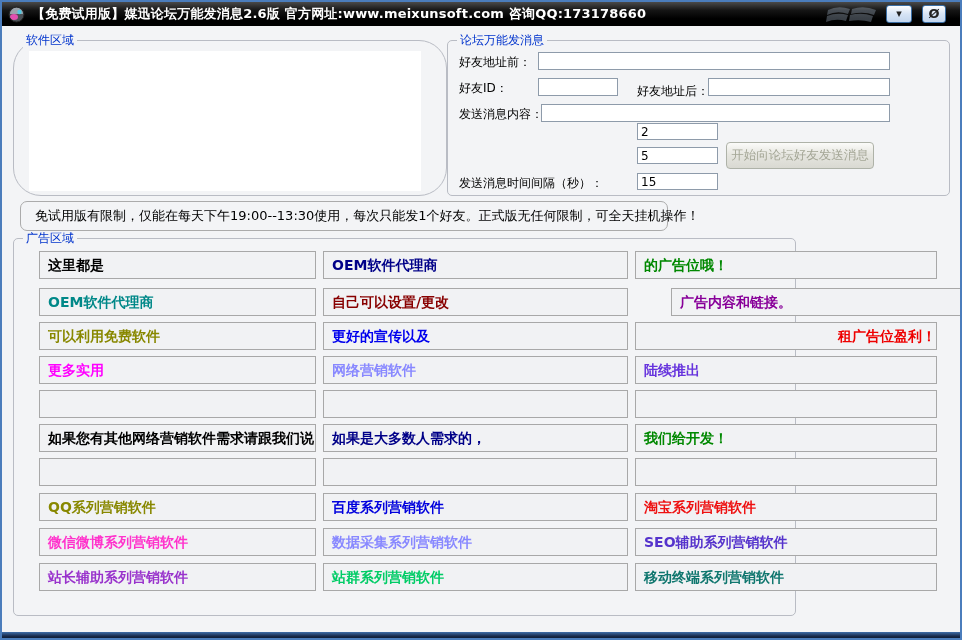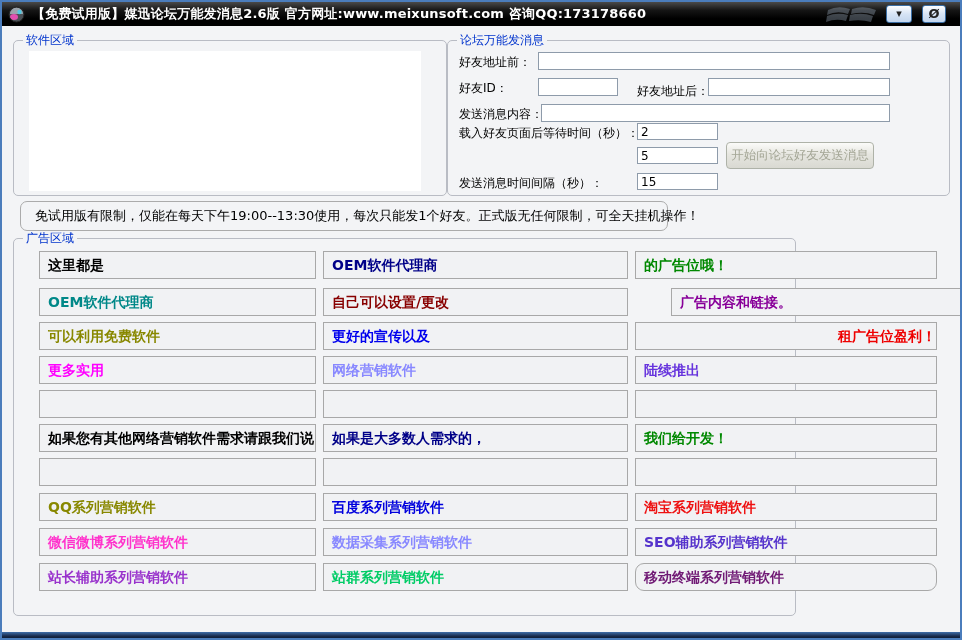--- a/index.html
+++ b/index.html
@@ -35,21 +35,21 @@
   
   .groupbox {
     position:absolute; border:1px solid #B9BCC4; border-radius:5px;
     background:transparent;
   }
   .groupbox > .gb-label {
     position:absolute; top:-8px; left:9px; padding:0 3px;
     background:#F3F4F6; color:#0033CC; font-size:12px; line-height:15px;
     white-space:nowrap;
   }
-  .gb-software { left:11px; top:38px; width:434px; height:156px; }
+  .gb-software { left:11px; top:38px; width:434px; height:156px;border-radius:28px; }
   .gb-form     { left:445px; top:38px; width:503px; height:156px; }
   .gb-ads      { left:11px;  top:236px; width:783px; height:378px; }
 
   .software-display { position:absolute; left:15px; top:10px; width:392px; height:140px;
     background:#FFFFFF; }
 
   
   .f-label { position:absolute; font-size:12px; color:#000; white-space:nowrap; line-height:18px; }
   .f-input {
     position:absolute; height:18px; border:1px solid #8E9BAA; background:#fff;
@@ -129,21 +129,20 @@
     <input class="f-input" style="left: 90px; top: 11px; width: 352px;">
 
     <span class="f-label" style="left:11px; top:38px;">好友ID：</span>
     <input class="f-input" style="left: 90px; top: 37px; width: 80px;">
     <span class="f-label" style="left:189px; top:41px;">好友地址后：</span>
     <input class="f-input" style="left: 260px; top: 37px; width: 182px;">
 
     <span class="f-label" style="left:11px; top:64px;">发送消息内容：</span>
     <input class="f-input" style="left: 93px; top: 63px; width: 349px;">
 
-    <span class="f-label" style="left:11px; top:83px;">载入好友页面后等待时间（秒）：</span>
     <input class="f-input" style="left: 189px; top: 82px; width: 81px; height: 17px;" value="2">
 
     <input class="f-input" style="left: 189px; top: 106px; width: 81px; height: 17px;" value="5">
 
     <span class="f-label" style="left:11px; top:133px;">发送消息时间间隔（秒）：</span>
     <input class="f-input" style="left: 189px; top: 132px; width: 81px; height: 17px;" value="15">
 
     <button class="send-btn" disabled="">开始向论坛好友发送消息</button>
   </div>
 
@@ -185,17 +184,17 @@
     <div class="ad-cell ac1 ar7" style="color: rgb(136, 136, 0);">QQ系列营销软件</div>
     <div class="ad-cell ac2 ar7" style="color: rgb(0, 0, 221);">百度系列营销软件</div>
     <div class="ad-cell ac3 ar7" style="color: rgb(238, 17, 17);">淘宝系列营销软件</div>
 
     <div class="ad-cell ac1 ar8" style="color: rgb(255, 51, 204);">微信微博系列营销软件</div>
     <div class="ad-cell ac2 ar8" style="color: rgb(136, 136, 255);">数据采集系列营销软件</div>
     <div class="ad-cell ac3 ar8" style="color: rgb(85, 51, 204);">SEO辅助系列营销软件</div>
 
     <div class="ad-cell ac1 ar9" style="color: rgb(153, 51, 204);">站长辅助系列营销软件</div>
     <div class="ad-cell ac2 ar9" style="color: rgb(0, 204, 102);">站群系列营销软件</div>
-    <div class="ad-cell ac3 ar9" style="color: #701a75; border-radius: 9px;">移动终端系列营销软件</div>
+    <div class="ad-cell ac3 ar9" style="color: #0f766e;">移动终端系列营销软件</div>
   </div>
 
   <div class="bottom-edge"></div>
 </div>
 
 </body></html>

